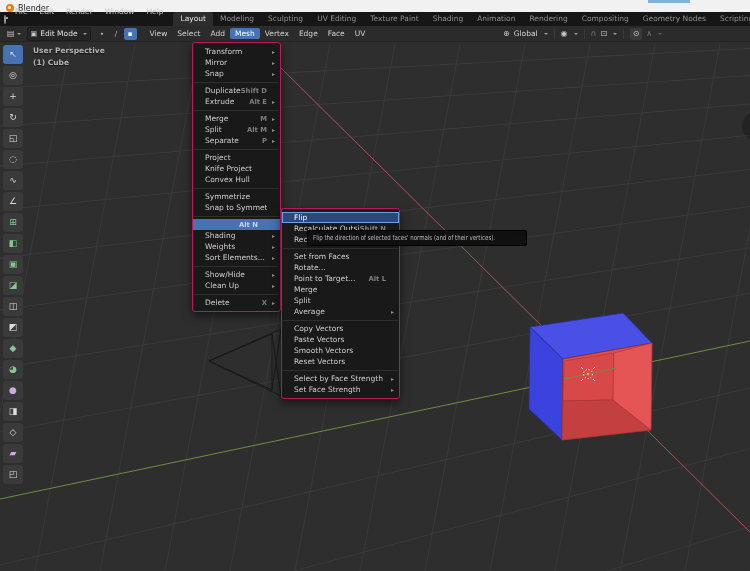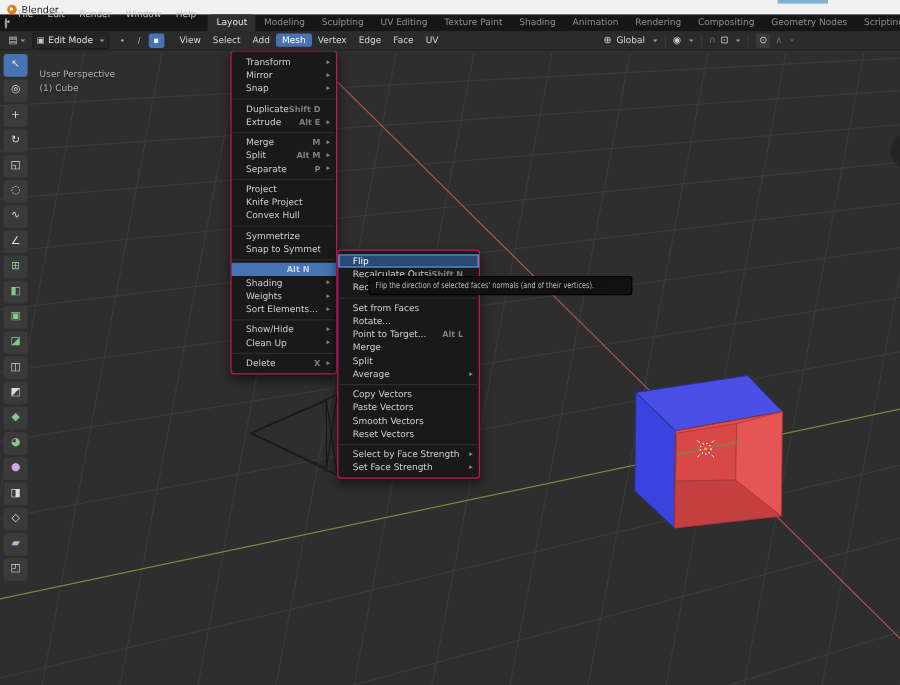--- a/index.html
+++ b/index.html
@@ -44,21 +44,21 @@
   #hdr-right .vsep{width:1px;height:10px;background:#3a3a3a;margin:0 2px;}
   .dim{opacity:.45;}
   .propbtn{width:12px;height:12px;background:#3a3a3a;border-radius:2px;display:flex;align-items:center;justify-content:center;
            font-size:8px;color:#cfcfcf;}
   
   #toolbar{position:absolute;left:3px;top:45px;width:21px;display:flex;flex-direction:column;gap:2px;z-index:20;}
   .tool{width:20px;height:19px;background:#3a3a3a;border-radius:3px;display:flex;align-items:center;justify-content:center;
         font-size:9px;line-height:1;}
   .tool.active{background:#4772b3;}
   
-  #vp-overlay{position:absolute;left:33px;top:56px;z-index:10;}
+  #vp-overlay{position:absolute;left:33px;top:45px;z-index:10;font-weight:bold;}
   #vp-overlay div{font-size:7.5px;color:#b5b5b5;line-height:12px;text-shadow:0 1px 1px rgba(0,0,0,.6);}
   
   .menu{position:absolute;background:#191919;border:1px solid #be185d;border-radius:3px;
         box-shadow:0 4px 10px rgba(0,0,0,.55);padding:3px 0;box-sizing:border-box;z-index:30;}
   #mesh-menu{left:192px;top:42px;width:89px;}
   #normals-submenu{left:281px;top:208px;width:119px;}
   .mrow{height:11px;display:flex;align-items:center;padding:0 5px 0 12px;font-size:7.5px;color:#cfcfcf;}
   .mrow .lbl{flex:1;white-space:nowrap;overflow:hidden;}
   .mrow .sc{color:#7e7e7e;font-size:6.8px;margin-right:3px;white-space:nowrap;font-weight:bold;}
   .mrow .ar{color:#8a8a8a;font-size:6px;width:5px;text-align:right;}

